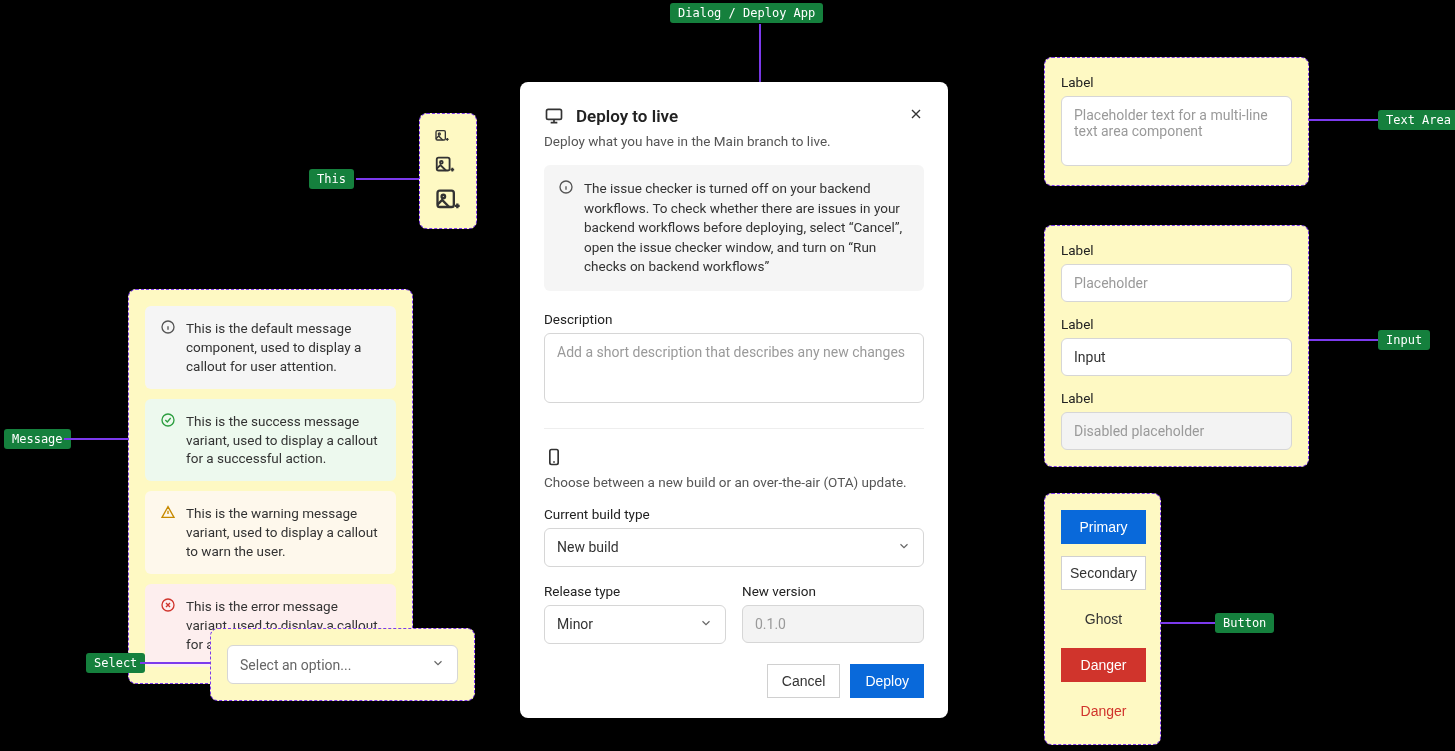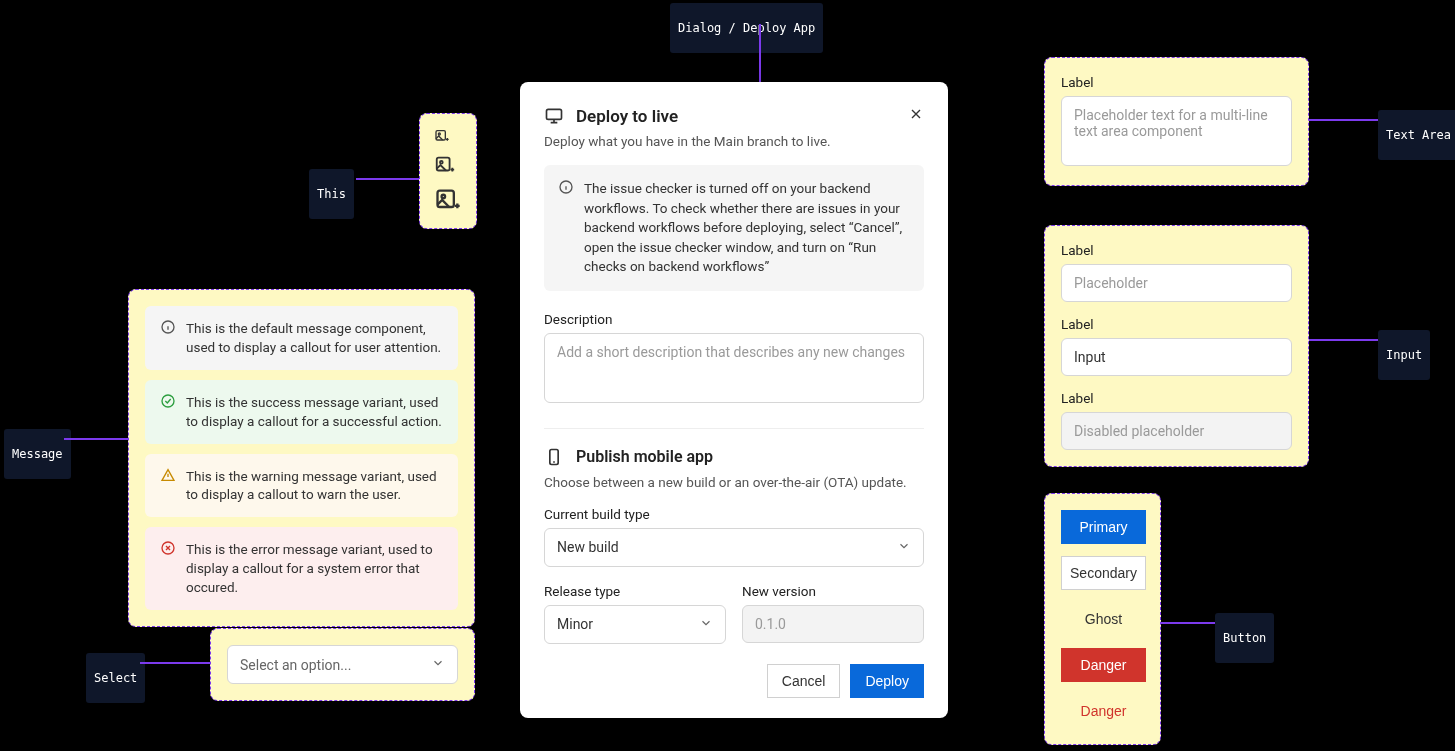--- a/index.html
+++ b/index.html
@@ -8,25 +8,25 @@
     background: #000;
     width: 1455px;
     height: 751px;
     position: relative;
     overflow: hidden;
     font-size: 14px;
     color: #333;
   }
   .anno {
     position: absolute;
-    background: #0f172a;
+    background: #15803d;
     color: #fff;
     font-family: ui-monospace, Menlo, monospace;
     font-size: 12px;
-    padding: 18px 8px;
+    padding: 3px 8px;
     border-radius: 3px;
     white-space: nowrap;
   }
   .anno-line {
     position: absolute;
     background: #7c3aed;
   }
   .anno-line.h { height: 1.5px; }
   .anno-line.v { width: 1.5px; }
 
@@ -182,21 +182,20 @@
 
   <hr class="section-sep">
 
   <div class="dialog-header" style="margin-bottom:4px;">
     <span>
       <svg width="20" height="20" viewBox="0 0 24 24" fill="none" stroke="#333" stroke-width="2">
           <rect x="7" y="3" width="10" height="18" rx="2"></rect>
           <path d="M11 18h2"></path>
         </svg>
     </span>
-    <div class="dialog-title" style="font-size:16px;">Publish mobile app</div>
   </div>
   <div class="dialog-sub">Choose between a new build or an over-the-air (OTA) update.</div>
 
   <label class="field-label">Current build type</label>
   <div class="select">
     <span>New build</span>
     <span class="chev">
       <svg width="14" height="14" viewBox="0 0 24 24" fill="none" stroke="#666" stroke-width="2">
           <path d="M6 9l6 6 6-6"></path>
         </svg>
@@ -249,21 +248,21 @@
         <rect x="3" y="4" width="14" height="14" rx="2"></rect>
         <circle cx="8" cy="9" r="1.5"></circle>
         <path d="M3 16l4-4 6 6"></path>
         <path d="M18 17h4M20 15v4"></path>
       </svg>
   </div>
 </div>
 <div class="anno" style="left:309px; top:169px;">This</div>
 <div class="anno-line h" style="left:356px; top:178px; width:63px;"></div>
 
-<div class="dashed-panel msg-panel" style="left:128px; top:289px; width:347px;">
+<div class="dashed-panel msg-panel" style="left:128px; top:289px; width:285px;">
   <div class="message msg-default">
     <span class="msg-icon"><svg width="16" height="16" viewBox="0 0 24 24" fill="none" stroke="#555" stroke-width="2">
           <circle cx="12" cy="12" r="9"></circle>
           <path d="M12 8h.01M12 11v5"></path>
         </svg></span>
     <span class="t">This is the default message component, used to display a callout for user attention.</span>
   </div>
   <div class="message msg-success">
     <span class="msg-icon"><svg width="16" height="16" viewBox="0 0 24 24" fill="none" stroke="#2c9e3f" stroke-width="2">
           <circle cx="12" cy="12" r="9"></circle>

